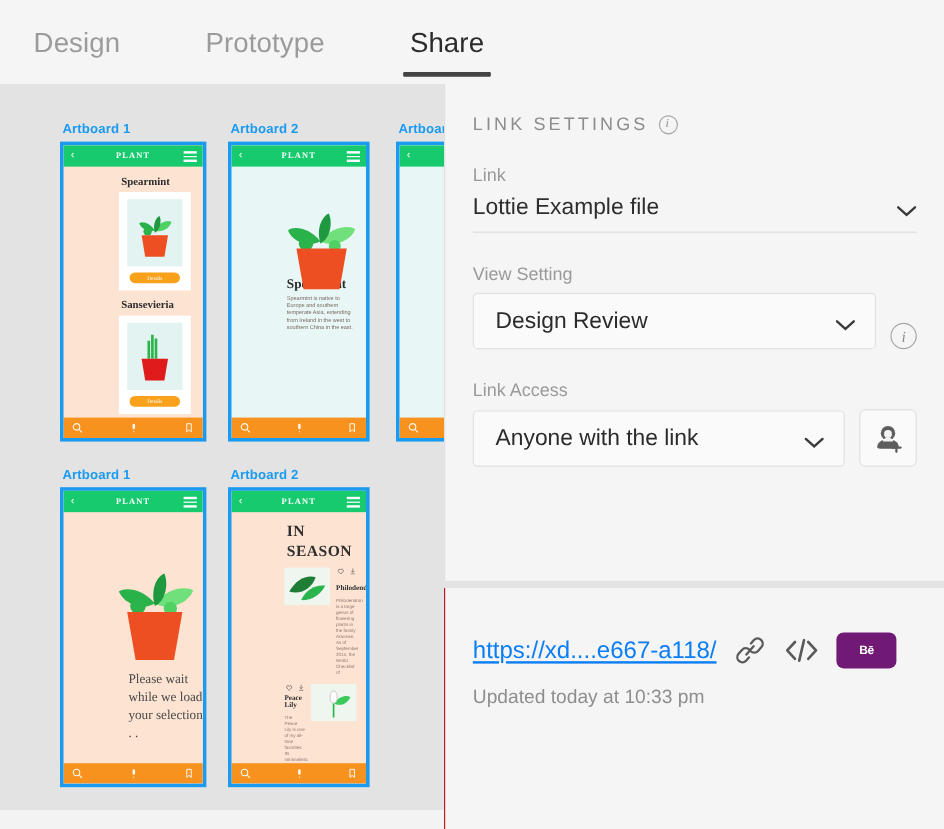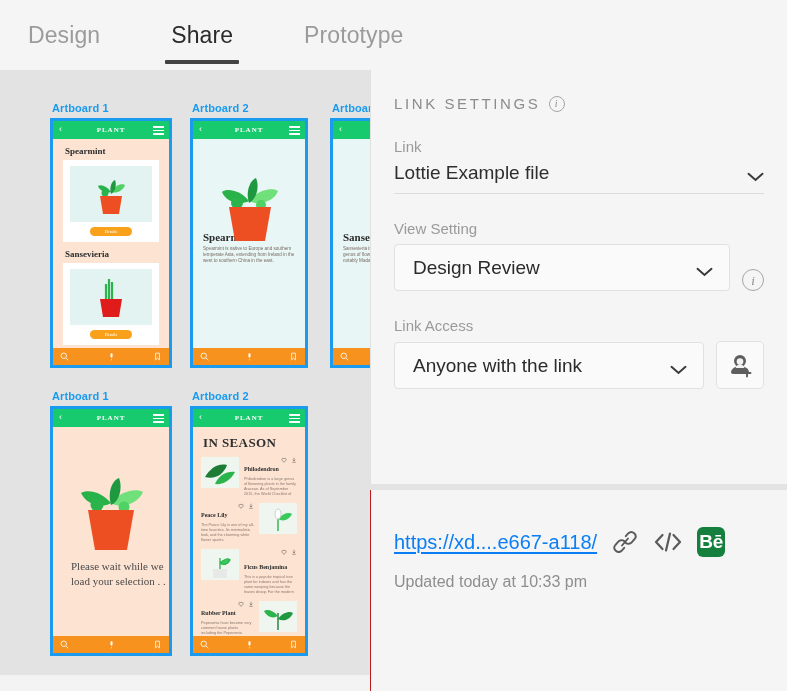--- a/index.html
+++ b/index.html
@@ -51,21 +51,21 @@
     position:absolute;left:0;top:0;right:0;height:18px;background:#18ca6e;
     display:flex;align-items:center;justify-content:center;
   }
   .ph-head .ttl{
     font-family:"Liberation Serif","DejaVu Serif",serif;
     font-size:7px;letter-spacing:1px;color:#fff;font-weight:bold;
   }
   .ph-head .bk{position:absolute;left:6px;top:4px;color:#fff;font-size:9px;line-height:9px;}
   .ph-head .mn{position:absolute;right:5px;top:5px;width:11px;}
   .ph-head .mn i{display:block;height:1.5px;background:#fff;margin-bottom:2px;}
-  .ph-body{position:absolute;left:0;right:0;top:18px;bottom:17px;overflow:hidden;}
+  .ph-body{position:absolute;left:0;right:0;top:18px;bottom:17px;overflow:hidden;padding-left:36px;}
   .ph-foot{
     position:absolute;left:0;right:0;bottom:0;height:17px;background:#f7921e;
     display:flex;align-items:center;justify-content:space-between;
     padding:0 7px;box-sizing:border-box;
   }
   .fic{width:9px;height:9px;opacity:.95;}
   .fic svg{display:block;}
 
   
   .bg-peach{background:#fde3d2;}
@@ -147,35 +147,35 @@
     width:46px;height:46px;background:#fafafa;border:1px solid #e1e1e1;border-radius:5px;
     display:flex;align-items:center;justify-content:center;cursor:pointer;flex:0 0 46px;
   }
   .url-row{display:flex;align-items:center;gap:14px;margin:37px 0 0;}
   .url{
     font-size:20px;color:#0b7ef5;text-decoration:underline;
     text-underline-offset:3px;cursor:pointer;white-space:nowrap;
   }
   .url-ico{cursor:pointer;display:flex;align-items:center;}
   .be{
-    width:28px;height:30px;border-radius:6px;background:#15803d;color:#fff;
+    width:50px;height:30px;border-radius:6px;background:#701a75;color:#fff;
     display:flex;align-items:center;justify-content:center;
-    font-size:19px;font-weight:bold;cursor:pointer;letter-spacing:-.3px;
+    font-size:10px;font-weight:bold;cursor:pointer;letter-spacing:-.3px;
   }
   .updated{font-size:16px;color:#8e8e8e;margin:16px 0 0;}
 </style>
 </head>
 <body>
 
 <div id="app">
 
   <div class="tabbar">
     <div class="tab">Design</div>
+    <div class="tab">Prototype</div>
     <div class="tab active">Share</div>
-    <div class="tab">Prototype</div>
   </div>
 
   <div class="canvas">
 
     <div class="board-col" style="left:50px;top:32px;">
       <div class="board-label">Artboard 1</div>
       <div class="phone bg-peach" style="width:122px;height:250px;">
         <div class="ph-head">
           <span class="bk">‹</span>
           <span class="ttl">PLANT</span>

